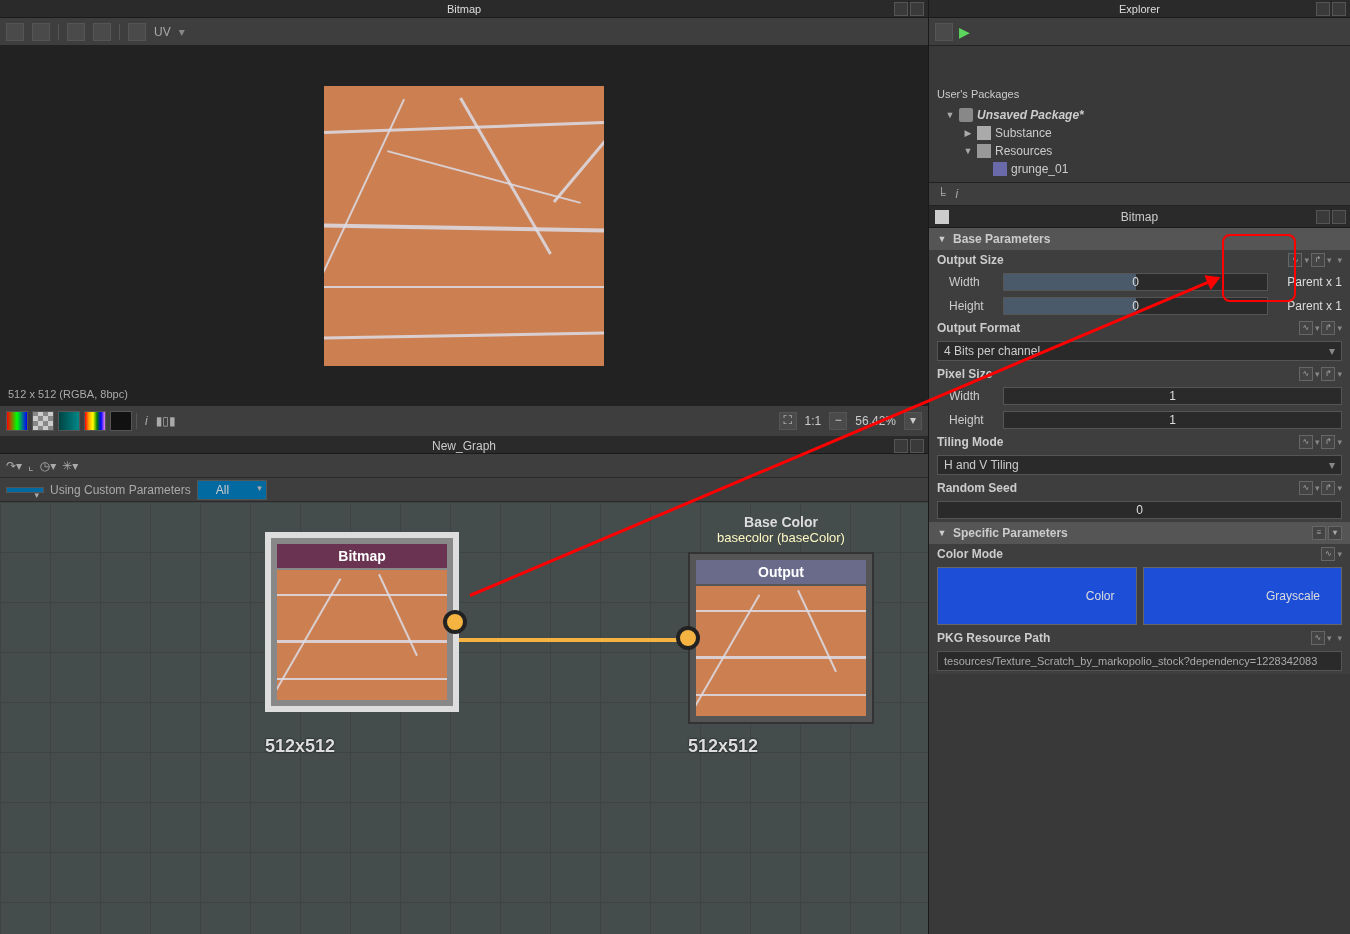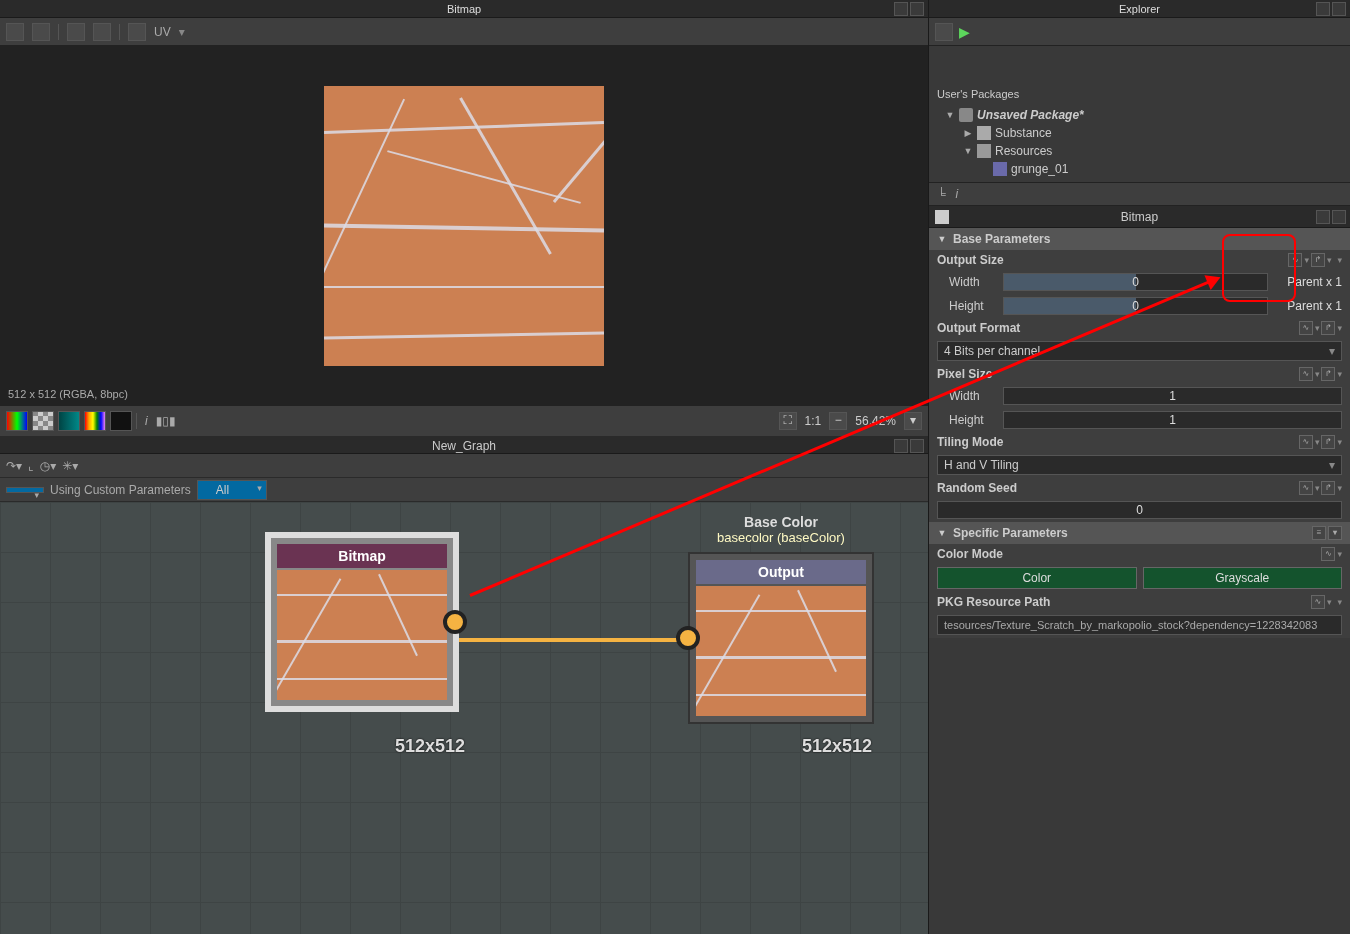--- a/index.html
+++ b/index.html
@@ -41,21 +41,21 @@
   background-image:linear-gradient(#3e4444 1px,transparent 1px),linear-gradient(90deg,#3e4444 1px,transparent 1px);
   background-size:50px 50px; }
 
 
 .node { position:absolute; background:#888; border:2px solid #bbb; padding:6px; }
 .node.selected { border:6px solid #ddd; }
 .node-header { text-align:center; padding:4px 8px; font-weight:bold; font-size:14px; color:#fff; }
 .hdr-bitmap { background:#6a3352; }
 .hdr-output { background:#6a6a8a; }
 .node-thumb { width:170px; height:130px; background:#cc8052; position:relative; overflow:hidden; margin-top:2px; }
-.node-size { text-align:right; font-size:18px; color:#ddd; margin-top:4px; font-weight:bold; text-shadow:0 0 2px #000;}
+.node-size { text-align:left; font-size:18px; color:#ddd; margin-top:4px; font-weight:bold; text-shadow:0 0 2px #000;}
 .node-label-top { position:absolute; top:-40px; left:0; right:0; text-align:center; }
 .node-label-top .l1 { color:#ddd; font-weight:bold; font-size:14px; }
 .node-label-top .l2 { color:#fef9c3; font-size:13px; }
 .port { width:24px; height:24px; border-radius:50%; background:#f5b342; border:4px solid #222; position:absolute; top:50%; transform:translateY(-50%); }
 .port.out { right:-14px; }
 .port.in { left:-14px; }
 .edge { position:absolute; height:4px; background:#f5b342; }
 
 
 .scratches { position:absolute; inset:0; }
@@ -87,21 +87,21 @@
 .param-row.sub .param-label { font-weight:normal; padding-left:12px; flex:0 0 60px;}
 .inh-controls { margin-left:auto; display:flex; gap:2px; align-items:center;}
 .inh-btn { width:14px; height:14px; border:1px solid #666; background:#444; font-size:8px; text-align:center; line-height:12px; color:#aaa;}
 .slider-field { flex:1; background:#2a2a2a; border:1px solid #555; height:18px; position:relative; display:flex; align-items:center; justify-content:center;}
 .slider-fill { position:absolute; left:0; top:0; bottom:0; background:#4a5a6a; }
 .slider-text { position:relative; z-index:1; color:#ddd; }
 .parent-x { color:#ddd; white-space:nowrap; width:68px; text-align:right; }
 .select-field { flex:1; background:#2a2a2a; border:1px solid #555; padding:2px 6px; color:#aaa; position:relative;}
 .select-field::after{ content:"▾"; position:absolute; right:6px; color:#888;}
 .btn-pair { display:flex; gap:6px; flex:1;}
-.mode-btn { flex:1; background:#14532d; border:1px solid #666; padding:3px; text-align:center; color:#ddd;}
+.mode-btn { flex:1; background:#1d4ed8; border:1px solid #666; padding:21px; text-align:right; color:#ddd;}
 .path-field { flex:1; background:#2a2a2a; border:1px solid #555; padding:3px 6px; color:#aaa; font-size:11px; overflow:hidden; white-space:nowrap;}
 
 .highlight-box { position:absolute; border:2px solid #f00; border-radius:8px; pointer-events:none;}
 .arrow-line { position:absolute; background:#f00; height:3px; transform-origin:left center; pointer-events:none;}
 .arrow-head { position:absolute; width:0; height:0; border-left:14px solid #f00; border-top:8px solid transparent; border-bottom:8px solid transparent; pointer-events:none;}
 </style>
 </head>
 <body>
 
 <div class="app">

